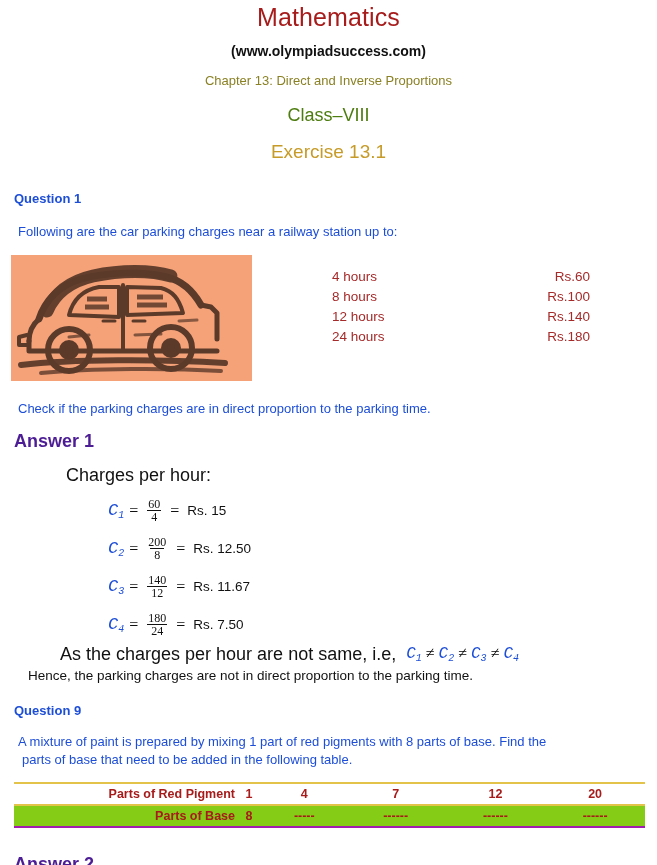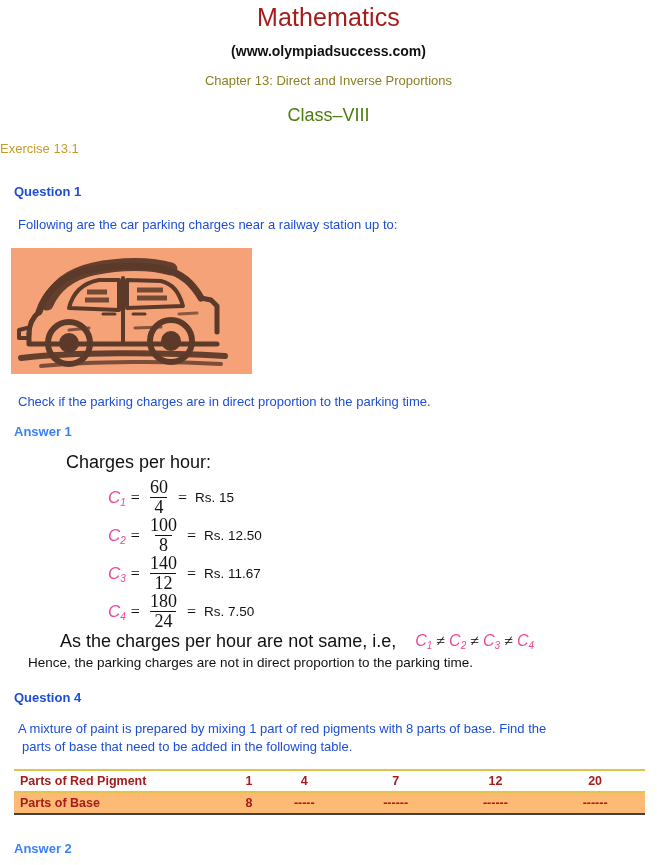--- a/index.html
+++ b/index.html
@@ -38,37 +38,37 @@
     font-size: 13px;
     padding-top: 14px;
   }
   .class-title {
     text-align: center;
     color: #4d7c0f;
     font-size: 18px;
     padding-top: 17px;
   }
   .exercise-title {
-    text-align: left;
+    text-align: center;
     color: #c79b28;
-    font-size: 13px;
+    font-size: 19px;
     padding-top: 15px;
   }
 
   
   .q-head {
     color: #1d4ed8;
     font-weight: bold;
     font-size: 13px;
     margin-left: 14px;
   }
   .a-head {
-    color: #3b82f6;
+    color: #4c1d95;
     font-weight: bold;
-    font-size: 13px;
+    font-size: 18px;
     margin-left: 14px;
   }
   .q-text {
     color: #1d4ed8;
     font-size: 13px;
     margin-left: 18px;
     line-height: 1.38;
   }
   .plain-text {
     color: #111111;
@@ -107,61 +107,61 @@
   
   .formula-block { margin-top: 6px; }
   .formula-line {
     display: flex;
     align-items: center;
     margin-left: 108px;
     height: 38px;
     font-size: 15px;
   }
   .mvar {
-    font-family: Liberation Sans, sans-serif;
+    font-family: Liberation Mono, monospace;
     font-style: italic;
     font-size: 17px;
-    color: #ec4899;
+    color: #1d4ed8;
   }
   .mvar sub {
     font-size: 10px;
     font-style: italic;
     vertical-align: -3px;
   }
   .meq {
     font-family: "Liberation Serif", serif;
     font-size: 16px;
     margin: 0 5px;
     color: #111;
   }
   .frac {
     display: inline-flex;
     flex-direction: column;
     align-items: center;
     font-family: "Liberation Serif", serif;
-    font-size: 18px;
+    font-size: 12px;
     line-height: 1.05;
     color: #111;
     margin: 4px 1px;
   }
   .frac .num { padding: 0 4px; }
   .frac .den { padding: 0 4px; border-top: 1px solid #111; }
   .rs-val {
     font-family: "Liberation Sans", sans-serif;
     font-size: 13.5px;
     color: #111;
     margin-left: 3px;
   }
 
   .concl-1 {
     margin-left: 60px;
     font-size: 13.5px;
     display: flex;
     align-items: center;
-    gap: 14px;
+    gap: 5px;
   }
   .concl-2 {
     margin-left: 28px;
     font-size: 13.5px;
     margin-top: 3px;
   }
   .neq-seq {
     font-family: "Liberation Serif", serif;
     font-size: 16px;
     margin-left: 5px;
@@ -176,30 +176,30 @@
     font-size: 12.5px;
     color: #a71b1b;
     font-weight: bold;
   }
   .pigment-table tr.row-head {
     background: #ffffff;
     border-top: 2px solid #e3c34a;
     border-bottom: 2px solid #e3c34a;
   }
   .pigment-table tr.row-body {
-    background: #fdba74;
-    border-bottom: 2px solid #404040;
+    background: #84cc16;
+    border-bottom: 2px solid #a21caf;
     padding-left: 46px;
   }
   .pigment-table td {
     padding: 3px 0 3px 0;
     text-align: center;
   }
   .pigment-table td.label {
-    text-align: left;
+    text-align: right;
     padding-left: 6px;
     width: 215px;
   }
 </style>
 </head>
 <body>
 
 <div class="doc-title">Mathematics</div>
 <div class="doc-site">(www.olympiadsuccess.com)</div>
 <div class="chapter-title">Chapter 13: Direct and Inverse Proportions</div>
@@ -254,20 +254,40 @@
 
       <g stroke="#5c3a2a" stroke-width="5" opacity="0.85" fill="none">
         <path d="M76 44 L96 44"></path>
         <path d="M74 52 L98 52"></path>
         <path d="M126 42 L152 42"></path>
         <path d="M126 50 L156 50"></path>
       </g>
     </svg>
   </div>
 
+  <table class="rate-table">
+    <tbody>
+      <tr>
+        <td class="hours">4 hours</td>
+        <td class="amount">Rs.60</td>
+      </tr>
+      <tr>
+        <td class="hours">8 hours</td>
+        <td class="amount">Rs.100</td>
+      </tr>
+      <tr>
+        <td class="hours">12 hours</td>
+        <td class="amount">Rs.140</td>
+      </tr>
+      <tr>
+        <td class="hours">24 hours</td>
+        <td class="amount">Rs.180</td>
+      </tr>
+    </tbody>
+  </table>
 </div>
 
 <div style="height:17px"></div>
 <div class="q-text">Check if the parking charges are in direct proportion to the parking time.</div>
 
 <div style="height:13px"></div>
 <div class="a-head">Answer 1</div>
 
 <div style="height:13px"></div>
 <div class="plain-text" style="margin-left:66px">Charges per hour:</div>
@@ -282,21 +302,21 @@
       <span class="den">4</span>
     </span>
     <span class="meq">=</span>
     <span class="rs-val">Rs. 15</span>
   </div>
 
   <div class="formula-line">
     <span class="mvar"><span>C</span><sub>2</sub></span>
     <span class="meq">=</span>
     <span class="frac">
-      <span class="num">100</span>
+      <span class="num">200</span>
       <span class="den">8</span>
     </span>
     <span class="meq">=</span>
     <span class="rs-val">Rs. 12.50</span>
   </div>
 
   <div class="formula-line">
     <span class="mvar"><span>C</span><sub>3</sub></span>
     <span class="meq">=</span>
     <span class="frac">
@@ -328,21 +348,21 @@
     <span>≠</span>
     <span class="mvar"><span>C</span><sub>3</sub></span>
     <span>≠</span>
     <span class="mvar"><span>C</span><sub>4</sub></span>
   </span>
 </div>
 
 <div class="concl-2 plain-text">Hence, the parking charges are not in direct proportion to the parking time.</div>
 
 <div style="height:20px"></div>
-<div class="q-head">Question 4</div>
+<div class="q-head">Question 9</div>
 <div style="height:15px"></div>
 <div class="q-text">A mixture of paint is prepared by mixing 1 part of red pigments with 8 parts of base. Find the</div>
 <div class="q-text" style="margin-left:22px">parts of base that need to be added in the following table.</div>
 
 <div style="height:13px"></div>
 <table class="pigment-table">
   <tbody>
     <tr class="row-head">
       <td class="label">Parts of Red Pigment</td>
       <td>1</td>

